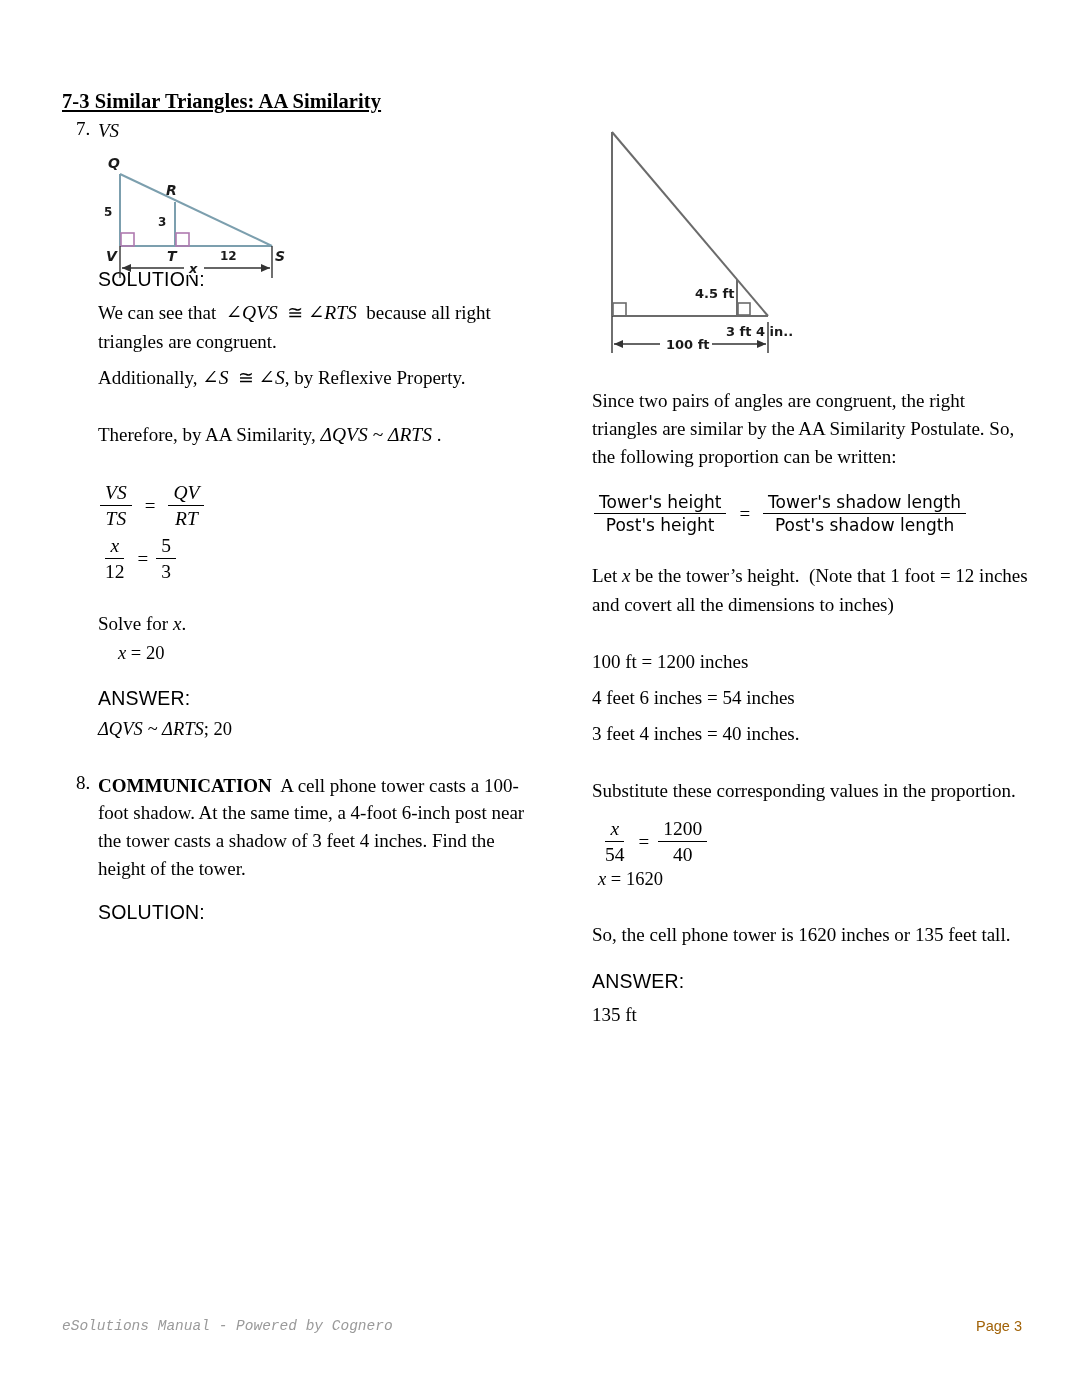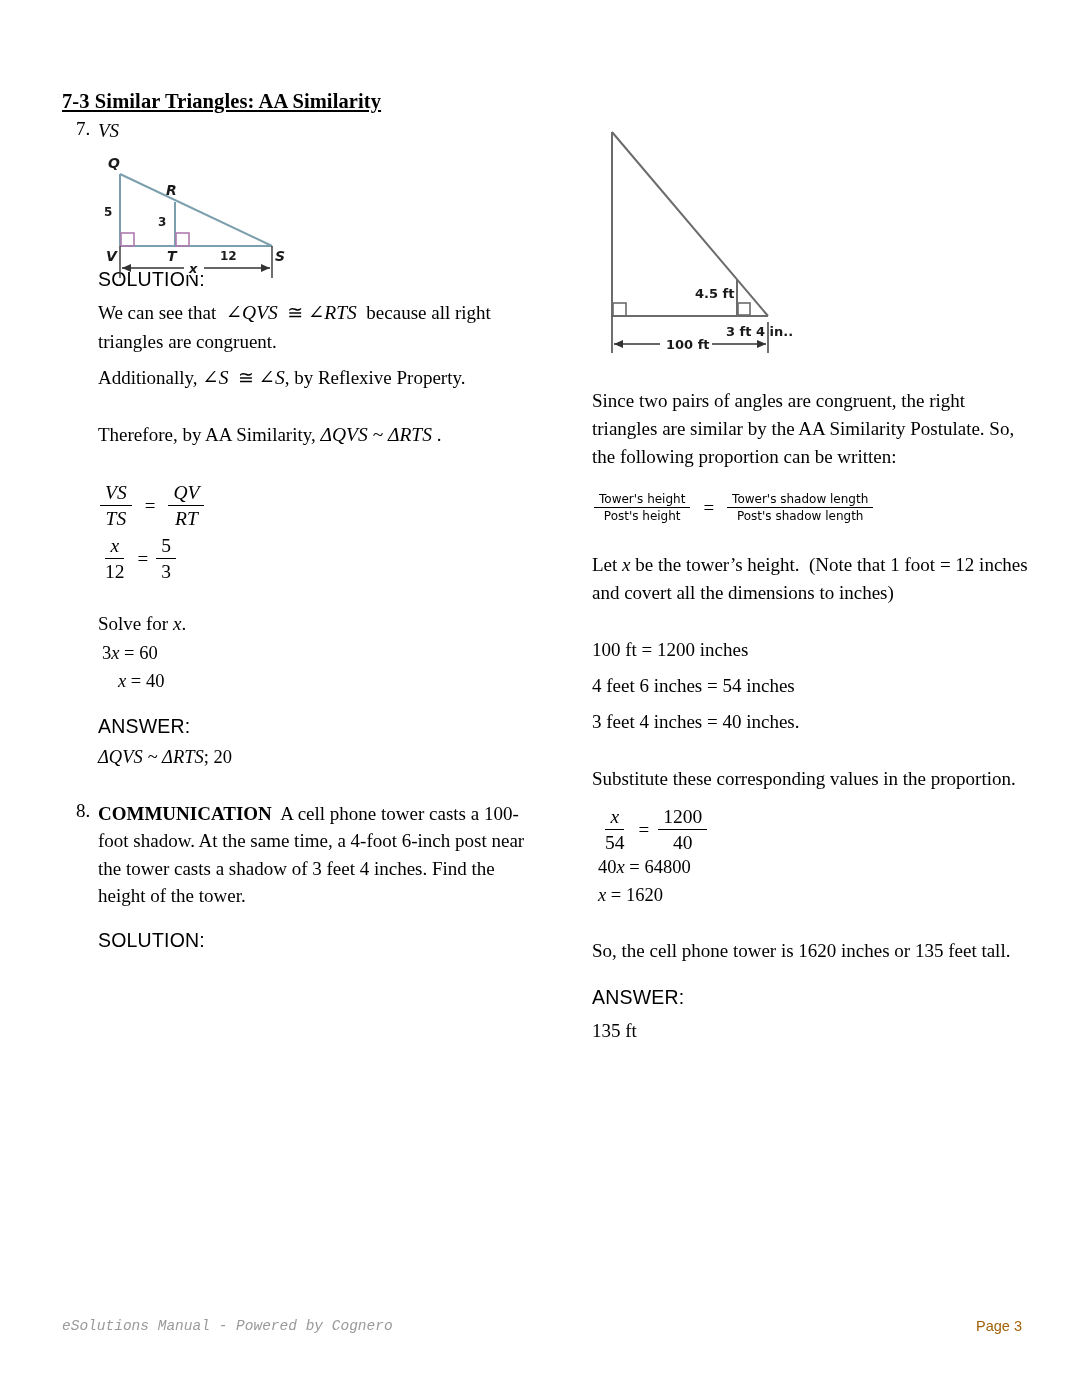--- a/index.html
+++ b/index.html
@@ -121,21 +121,21 @@
   .eqs {
     margin: 0 11px;
     font-style: normal;
     font-size: 19px;
   }
   .frac-italic { font-style: italic; font-size: 19.5px; }
   .frac-num { font-style: normal; font-size: 19.5px; }
   .frac-words {
     font-style: normal;
     font-family: "DejaVu Sans", "Liberation Sans", sans-serif;
-    font-size: 12px;
+    font-size: 17px;
   }
   
   .footer-left {
     position: absolute;
     left: 62px;
     top: 1318px;
     font-family: Liberation Mono, monospace;
     font-style: italic;
     font-size: 14.5px;
     color: #9a9a9a;
@@ -225,25 +225,22 @@
           <span class="top frac-num">5</span>
           <span class="bot frac-num">3</span>
         </span>
       </div>
 
       <div class="gap-m"></div>
 
       <div class="para">
         <span class="up">Solve for </span><span class="mi">x</span><span class="up">.</span>
       </div>
-      <div class="mathline" style="padding-left:4px;">
-        <span class="mn">3</span><span class="mi">x</span><span class="mn"> = 60</span>
-      </div>
       <div class="mathline" style="padding-left:20px;">
-        <span class="mi">x</span><span class="mn"> = 40</span>
+        <span class="mi">x</span><span class="mn"> = 20</span>
       </div>
 
       <div class="gap-m"></div>
 
       <div class="label-answer">ANSWER:</div>
       <div class="mathline">
         <span class="mi">ΔQVS ~ ΔRTS</span><span class="mn">; 20</span>
       </div>
     </div>
 
@@ -311,23 +308,20 @@
         <span class="bot frac-num">54</span>
       </span>
       <span class="eqs" style="margin:0 7px;">=</span>
       <span class="frac">
         <span class="top frac-num">1200</span>
         <span class="bot frac-num">40</span>
       </span>
     </div>
 
     <div class="mathline" style="padding-left:6px;">
-      <span class="mn">40</span><span class="mi">x</span><span class="mn"> = 64800</span>
-    </div>
-    <div class="mathline" style="padding-left:6px;">
       <span class="mi">x</span><span class="mn"> = 1620</span>
     </div>
 
     <div class="gap-m"></div>
 
     <div class="para">So, the cell phone tower is 1620 inches or 135 feet tall.</div>
 
     <div class="gap-m"></div>
 
     <div class="label-answer">ANSWER:</div>

